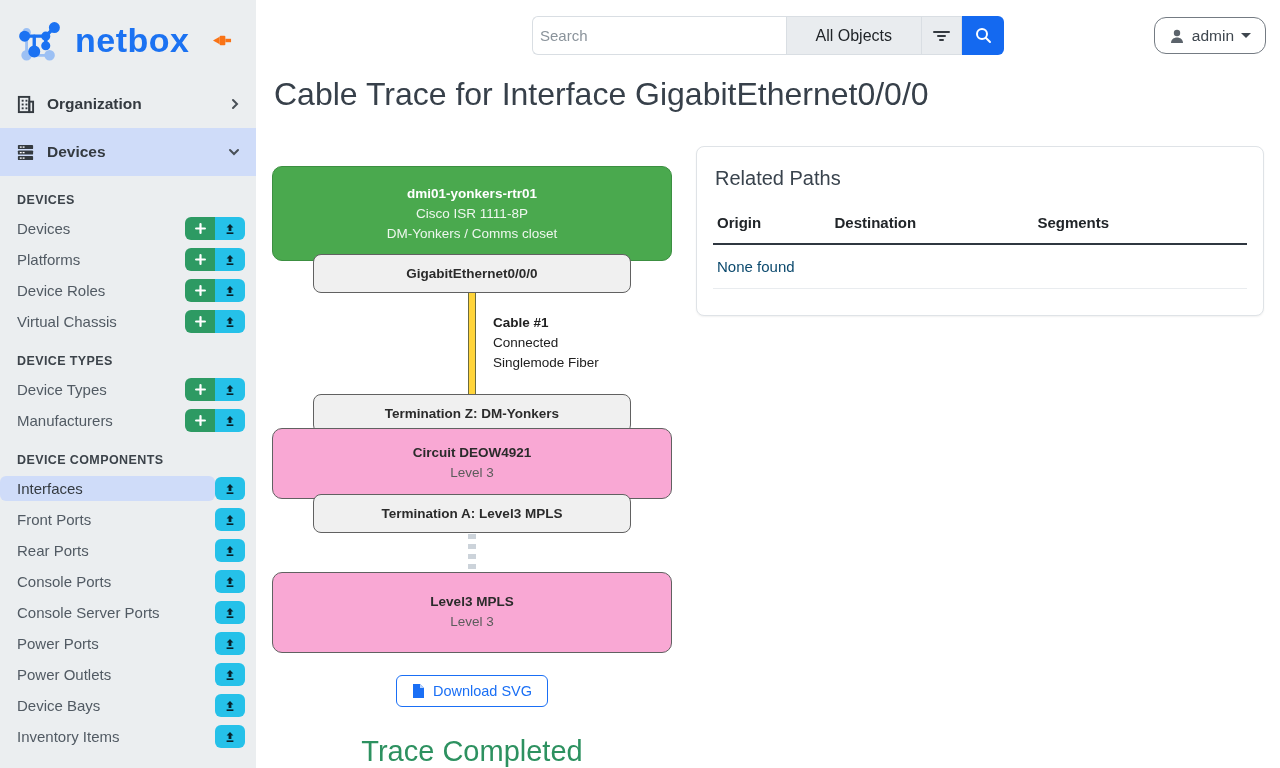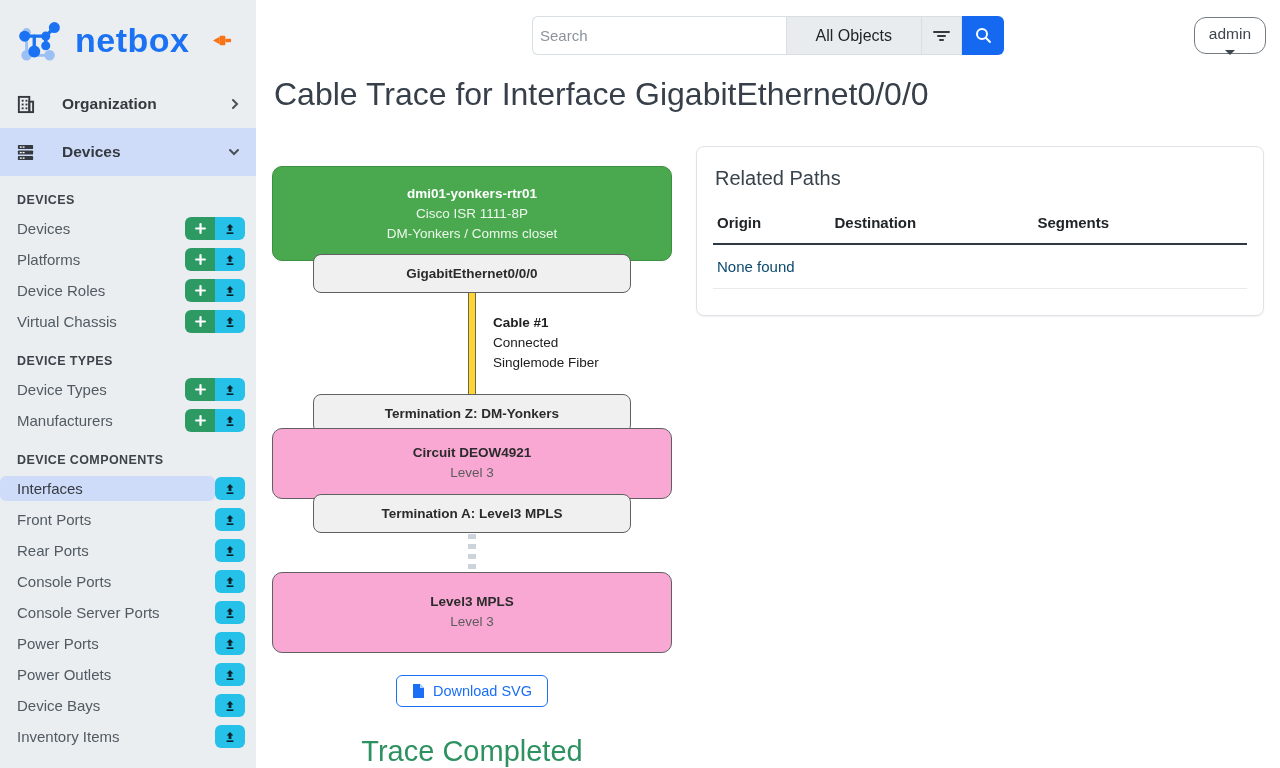--- a/index.html
+++ b/index.html
@@ -7,21 +7,21 @@
   body { font-family:"Liberation Sans", sans-serif; display:flex; background:#ffffff; color:#343a40; }
 
   
   .sidebar { width:256px; min-width:256px; height:768px; background:#ebeef0; overflow:hidden; }
   .logo-row { display:flex; align-items:center; padding:15px 24px 15px 17px; height:80px; }
   .logo-icon { width:46px; height:48px; }
   .logo-text { font-size:34px; font-weight:bold; color:#1b72f2; margin-left:12px; letter-spacing:0.5px; }
   .pin-btn { margin-left:auto; background:none; border:none; cursor:pointer; display:flex; }
   .nav-group { height:48px; display:flex; align-items:center; padding:0 16px; cursor:pointer; }
   .nav-group.active { background:#cfdcf9; }
-  .nav-group .glabel { font-size:15.5px; font-weight:bold; color:#343a40; margin-left:27px; }
+  .nav-group .glabel { font-size:15.5px; font-weight:bold; color:#343a40; margin-left:12px; }
   .nav-group .chev { margin-left:auto; color:#495057; }
   .section-title { font-size:12.5px; font-weight:bold; color:#3c434a; letter-spacing:0.4px; margin:17px 17px 6px; }
   .sub-item { height:31px; display:flex; align-items:center; }
   .sub-label { flex:1; font-size:15px; color:#515a63; padding:4px 0 4px 17px; border-radius:6px; cursor:pointer; }
   .sub-item.active .sub-label { background:#cfdcf9; color:#343a40; }
   .btn-group { display:flex; margin-left:auto; margin-right:11px; }
   .btn-add, .btn-import { width:30px; height:23px; border:none; display:flex; align-items:center; justify-content:center; cursor:pointer; }
   .btn-add { background:#2d9a63; border-radius:6px 0 0 6px; }
   .btn-import { background:#25c1e9; border-radius:6px; }
   .btn-add + .btn-import { border-radius:0 6px 6px 0; }
@@ -29,21 +29,21 @@
 
   
   .main { flex:1; height:768px; background:#ffffff; position:relative; overflow:hidden; }
   .topbar { height:70px; position:relative; }
   .search-group { position:absolute; left:50%; top:16px; transform:translateX(-50%); display:flex; height:39px; width:472px; }
   .search-input { flex:1; border:1px solid #d9dee3; border-right:none; border-radius:6px 0 0 6px; padding:0 7px; font-size:15px; color:#495057; outline:none; background:#fff; font-family:"Liberation Sans",sans-serif;}
   .search-input::placeholder { color:#8a939b; }
   .scope-btn { background:#e9ecef; border:1px solid #d9dee3; border-right:none; color:#212529; font-size:16px; padding:0 29px; cursor:pointer; font-family:"Liberation Sans",sans-serif;}
   .filter-btn { background:#e9ecef; border:1px solid #d9dee3; width:41px; display:flex; align-items:center; justify-content:center; cursor:pointer; }
   .go-btn { background:#1469f0; border:none; width:42px; border-radius:0 6px 6px 0; display:flex; align-items:center; justify-content:center; cursor:pointer; }
-  .user-btn { position:absolute; right:14px; top:17px; height:37px; background:#fff; border:1px solid #747b83; border-radius:12px; display:flex; align-items:center; padding:0 14px; cursor:pointer; color:#3e464e; font-size:15.5px; gap:7px; font-family:"Liberation Sans",sans-serif;flex-direction:column;}
+  .user-btn { position:absolute; right:14px; top:17px; height:37px; background:#fff; border:1px solid #747b83; border-radius:12px; display:flex; align-items:center; padding:0 14px; cursor:pointer; color:#3e464e; font-size:15.5px; gap:7px; font-family:"Liberation Sans",sans-serif;}
   .caret { width:0; height:0; border-left:5px solid transparent; border-right:5px solid transparent; border-top:5px solid #3e464e; }
 
   .page-title { font-size:32px; font-weight:400; color:#37404a; margin:6px 0 0 18px; }
 
   .content { display:flex; margin-top:33px; }
   .trace-col { width:400px; margin-left:16px; }
   .trace-canvas { position:relative; width:400px; height:487px; margin-top:20px; }
   .node { position:absolute; text-align:center; font-size:13.5px; }
   .device-box { left:0; top:0; width:400px; height:95px; background:#4aa94e; border:1px solid #3c8f41; border-radius:10px; color:#fff; padding-top:17px; line-height:20px; cursor:pointer; }
   .device-box .t1 { font-weight:bold; }

